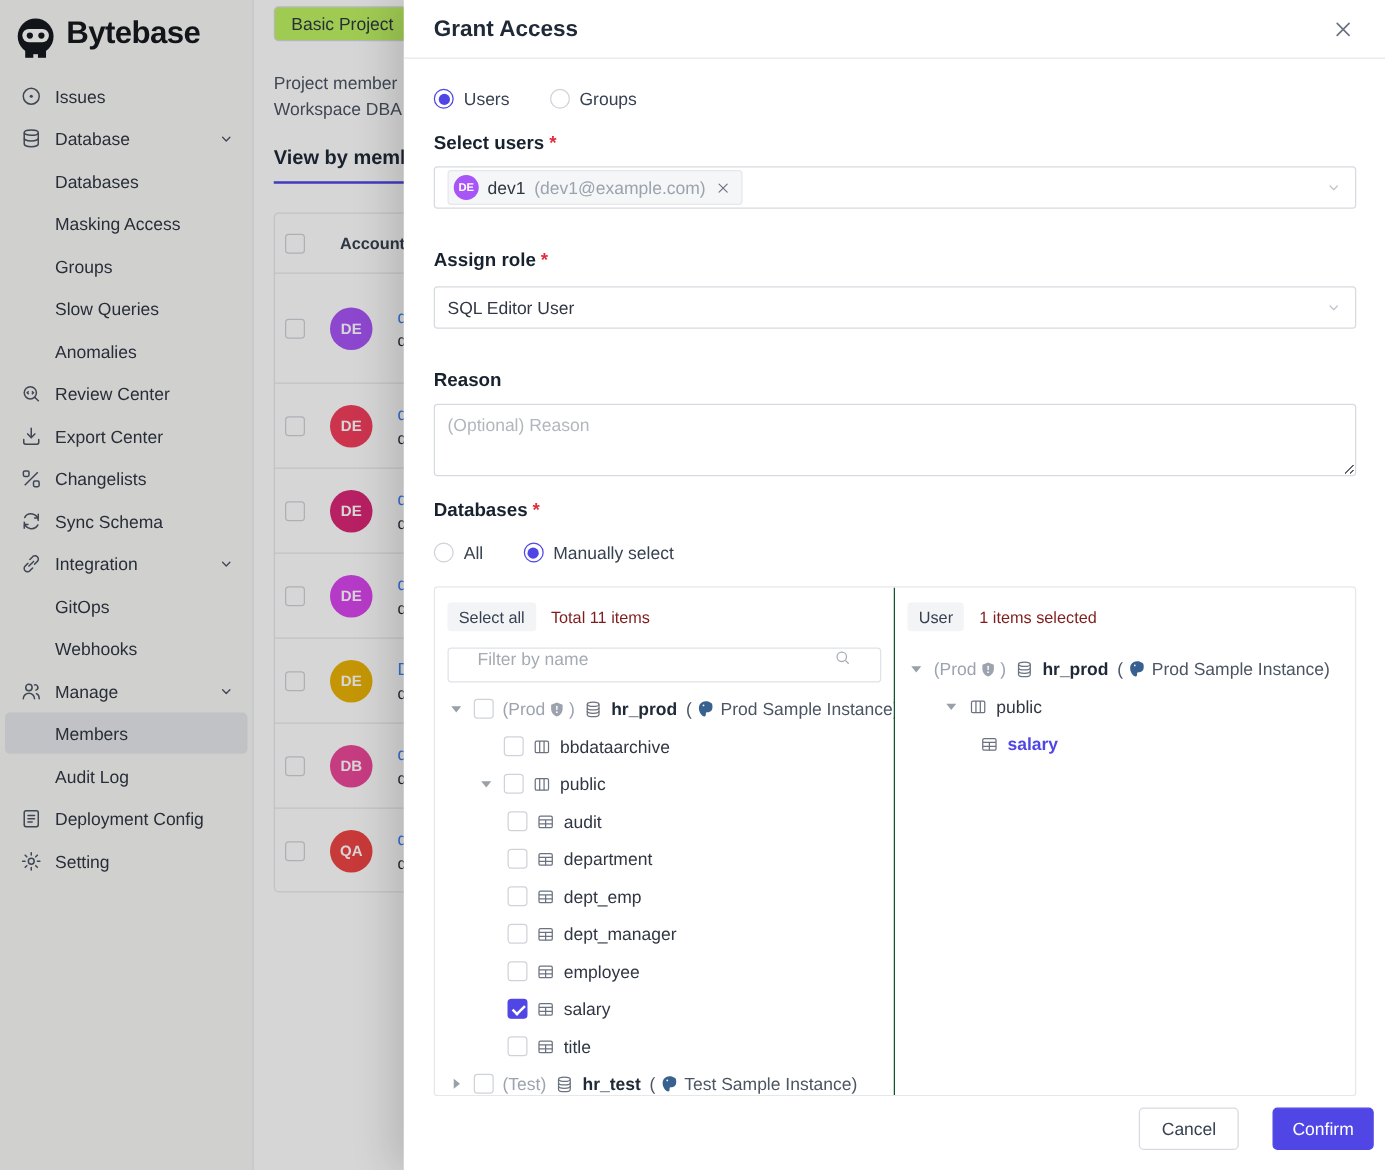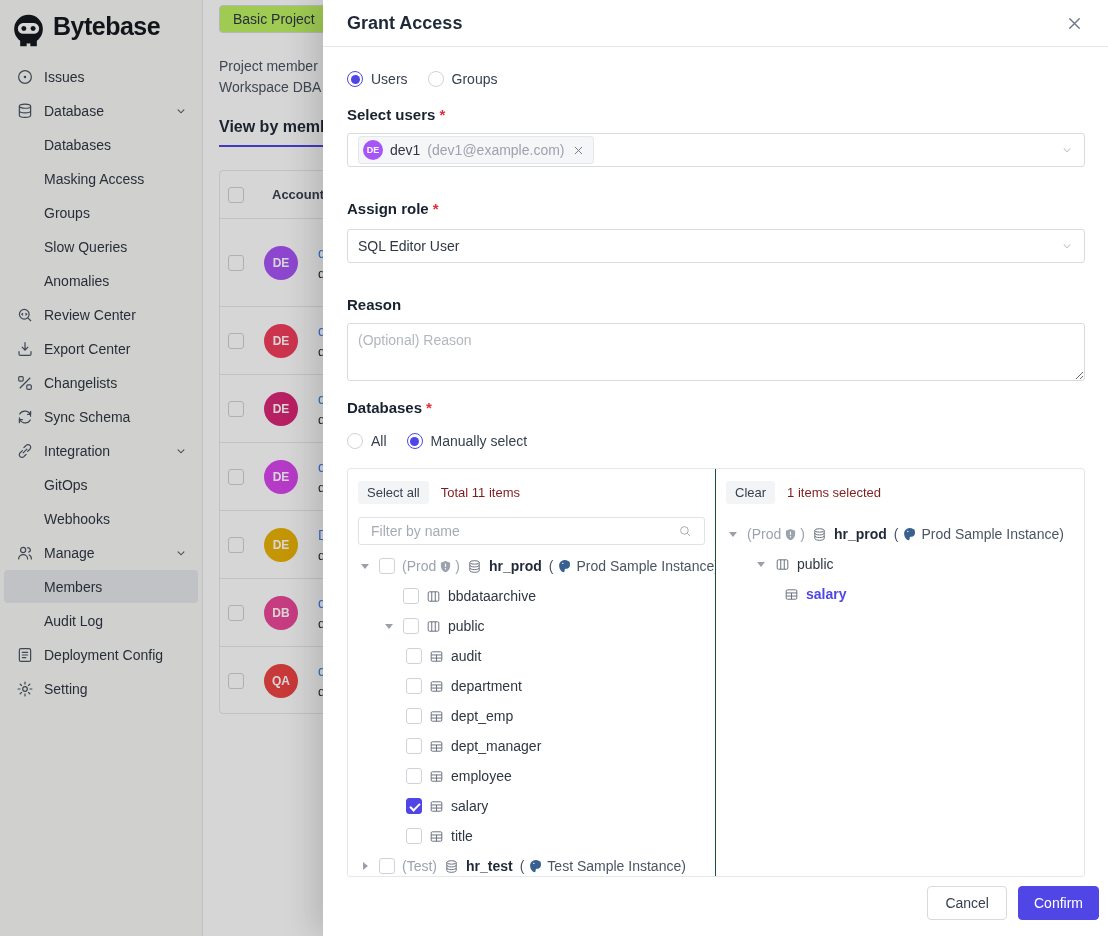--- a/index.html
+++ b/index.html
@@ -38,21 +38,21 @@
   .cb.checked{background:#4f46e5;border-color:#4f46e5}
   .cb.checked::after{content:"";position:absolute;left:4.5px;top:1.5px;width:4px;height:8px;border:solid #fff;border-width:0 2px 2px 0;transform:rotate(45deg)}
 
   
   .overlay{position:absolute;inset:0;background:rgba(0,0,0,0.16);z-index:40}
   .modal{position:absolute;left:323px;top:0;width:785px;height:936px;background:#fff;z-index:50;display:flex;flex-direction:column;box-shadow:-10px 0 30px rgba(0,0,0,.15)}
   .mo-head{height:47px;flex:none;display:flex;align-items:center;justify-content:space-between;padding:0 24px;border-bottom:1px solid #e5e7eb}
   .mo-title{font-size:18px;font-weight:600;color:#1f2937}
   .mo-close{color:#6b7280;cursor:pointer;display:flex}
   .mo-body{flex:1;padding:13px 23px 0 24px;display:flex;flex-direction:column;overflow:hidden}
-  .radio-row{display:flex;align-items:center;gap:20px;height:22px}
+  .radio-row{display:flex;align-items:center;gap:32px;height:22px}
   .radio-opt{display:flex;align-items:center;gap:8px;font-size:14px;color:#374151;cursor:pointer}
   .radio{width:16px;height:16px;border-radius:50%;border:1px solid #cfd3d9;background:#fff;flex:none;position:relative}
   .radio.on{border:1.5px solid #4f46e5}
   .radio.on::after{content:"";position:absolute;inset:2.5px;background:#4f46e5;border-radius:50%}
   .flabel{font-size:15px;font-weight:600;color:#18222f;display:flex;gap:4px;align-items:flex-start}
   .req{color:#e02d3c;font-weight:600}
   .selectbox{height:34px;border:1px solid #d7dae0;border-radius:3px;background:#fff;display:flex;align-items:center;padding:0 10px;position:relative;font-size:14px;color:#303743}
   .sel-chev{position:absolute;right:10px;color:#c0c4cc}
   .usertag{display:flex;align-items:center;gap:7px;background:#f5f6f7;border:1px solid #e5e7eb;border-radius:3px;padding:3px 8px 3px 4px;font-size:14px}
   .tag-avatar{width:20px;height:20px;border-radius:50%;display:flex;align-items:center;justify-content:center;color:#fff;font-size:9px;font-weight:700}
@@ -62,36 +62,36 @@
   textarea.reason{height:58px;border:1px solid #d7dae0;border-radius:3px;resize:vertical;padding:8px 10px;font-size:14px;font-family:"Liberation Sans",sans-serif;color:#303743;outline:none;width:100%}
   textarea.reason::placeholder{color:#b3b7bd}
 
   
   .picker{flex:1;margin-top:16px;border:1px solid #e5e7eb;border-radius:3px;display:flex;overflow:hidden;min-height:0}
   .pane{width:50%;padding:10px 0 10px 10px;overflow:hidden}
   .pane.left{border-right:1px solid #14532d}
   .pane-head{display:flex;align-items:center;gap:12px;height:26px;padding-right:10px}
   .chipbtn{background:#f3f4f6;border-radius:3px;padding:4px 9px;font-size:13px;color:#374151;cursor:pointer}
   .pane-count{font-size:13px;color:#7f1d1d}
-  .filter{margin:12px 10px 6px 0;height:28px;border:1px solid #dfe2e7;border-radius:3px;display:flex;align-items:center;padding:0 12px;gap:6px}
+  .filter{margin:12px 10px 6px 0;height:28px;border:1px solid #dfe2e7;border-radius:3px;display:flex;align-items:flex-start;padding:0 23px;gap:6px}
   .filter input{border:none;outline:none;flex:1;font-size:14px;color:#303743;background:transparent;font-family:"Liberation Sans",sans-serif}
   .filter input::placeholder{color:#a6abb3}
   .trow{display:flex;align-items:center;height:30px;gap:7px;white-space:nowrap;overflow:hidden;font-size:14px;color:#374151;cursor:pointer}
   .trow .name{color:#303743}
   .trow .dbname{color:#1f2937;font-weight:600}
   .caret{width:14px;height:14px;flex:none;display:flex;align-items:center;justify-content:center}
   .caret.down::after{content:"";border:4.5px solid transparent;border-top:5.5px solid #9aa0a8;margin-top:5px}
   .caret.right::after{content:"";border:4.5px solid transparent;border-left:5.5px solid #9aa0a8;margin-left:5px}
   .env{display:flex;align-items:center;gap:3px;color:#9ca3af}
   .inst{display:flex;align-items:center;gap:4px;color:#4b5563}
   .lv1{padding-left:24px}.lv2{padding-left:48px}
   .rlv1{padding-left:28px}.rlv2{padding-left:58px}
   .sel-name{color:#4f46e5;font-weight:600}
 
-  .mo-foot{height:59px;flex:none;display:flex;align-items:center;justify-content:flex-end;gap:11px;padding:0 9px 8px 0}
+  .mo-foot{height:59px;flex:none;display:flex;align-items:center;justify-content:flex-end;gap:27px;padding:0 9px 8px 0}
   .btn-ghost{background:#fff;border:1px solid #d7dae0;border-radius:4px;padding:8px 17px;font-size:14px;color:#374151;cursor:pointer;font-family:"Liberation Sans",sans-serif}
   .btn-primary{background:#4f46e5;border:1px solid #4f46e5;border-radius:4px;padding:8px 15px;font-size:14px;font-weight:500;color:#fff;cursor:pointer;font-family:"Liberation Sans",sans-serif}
   .mt8{margin-top:8px}.mt10{margin-top:10px}.mt12{margin-top:12px}.mt14{margin-top:14px}.mt16{margin-top:16px}.mt18{margin-top:33px}
 </style>
 </head>
 <body>
 
 <svg width="0" height="0" style="position:absolute">
   <defs>
     <symbol id="i-issues" viewBox="0 0 24 24">
@@ -558,21 +558,21 @@
                 <svg class="ic" width="15" height="15">
                   <use href="#i-pg"></use>
                 </svg>
                 <span>Test Sample Instance)</span>
               </span>
           </div>
         </div>
 
         <div class="pane">
           <div class="pane-head">
-            <span class="chipbtn">Clear</span>
+            <span class="chipbtn">User</span>
             <span class="pane-count">1 items selected</span>
           </div>
           <div class="trow mt14">
             <span class="caret down"></span>
             <span class="env">
                 <span>(Prod</span>
                 <svg class="ic" width="13" height="13" style="color:#9ca3af">
                   <use href="#i-shield"></use>
                 </svg>
                 <span>)</span>

